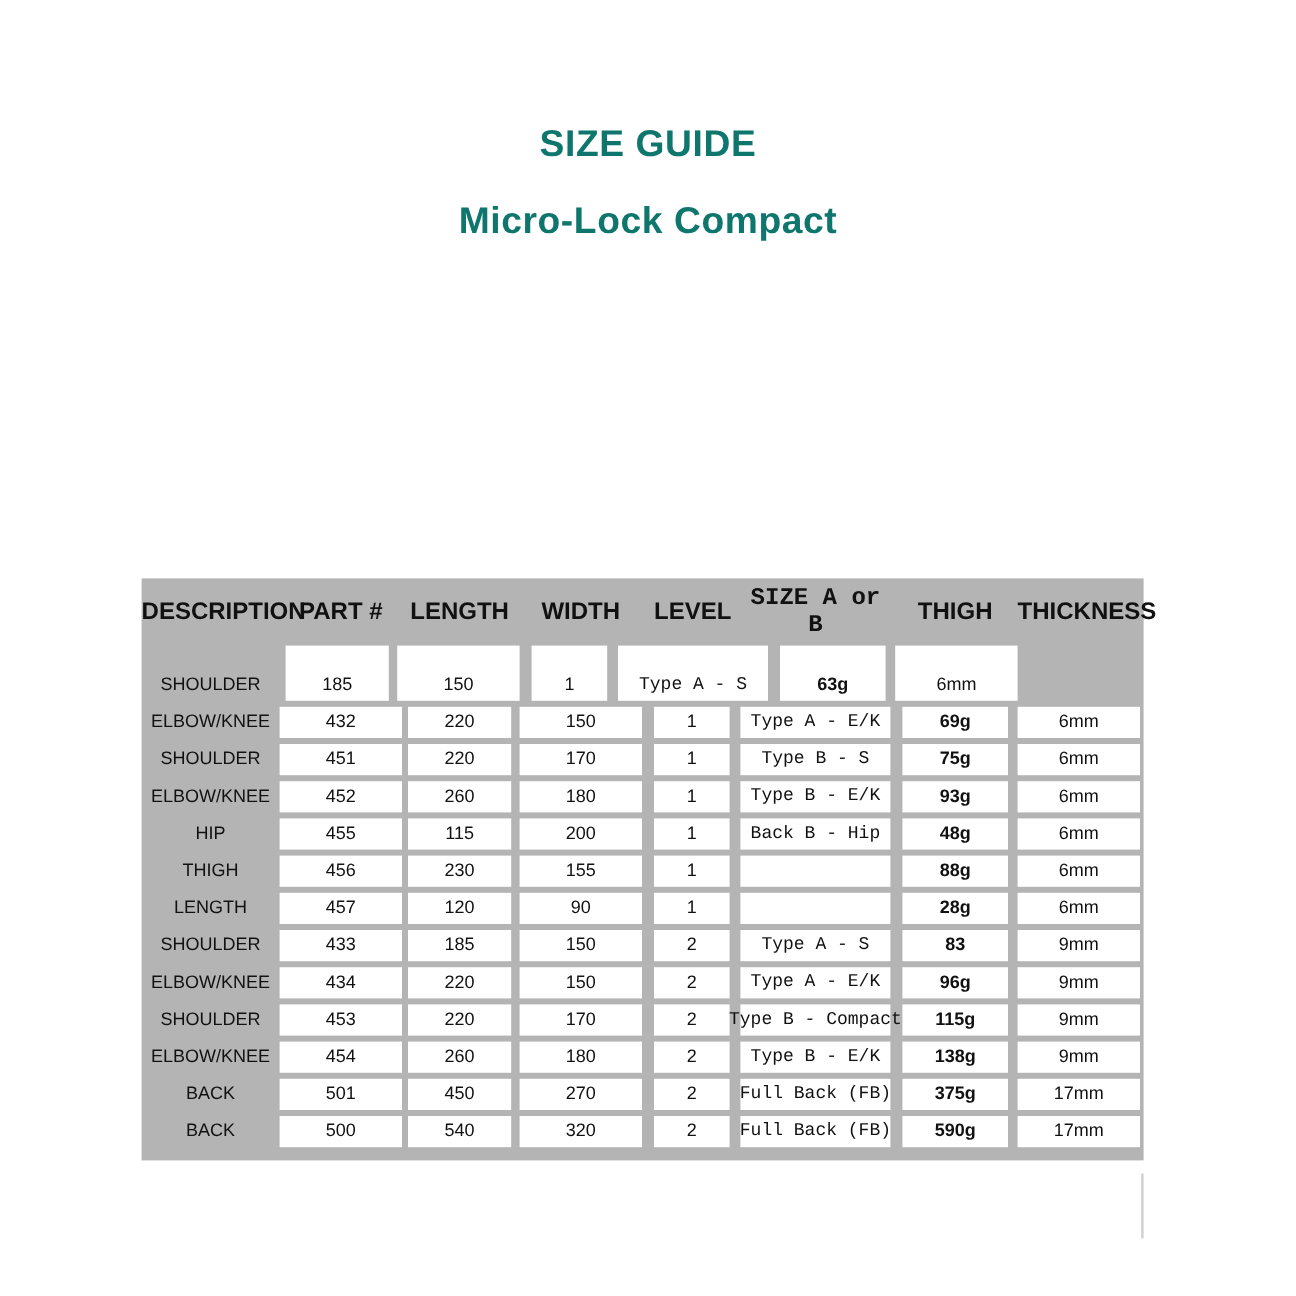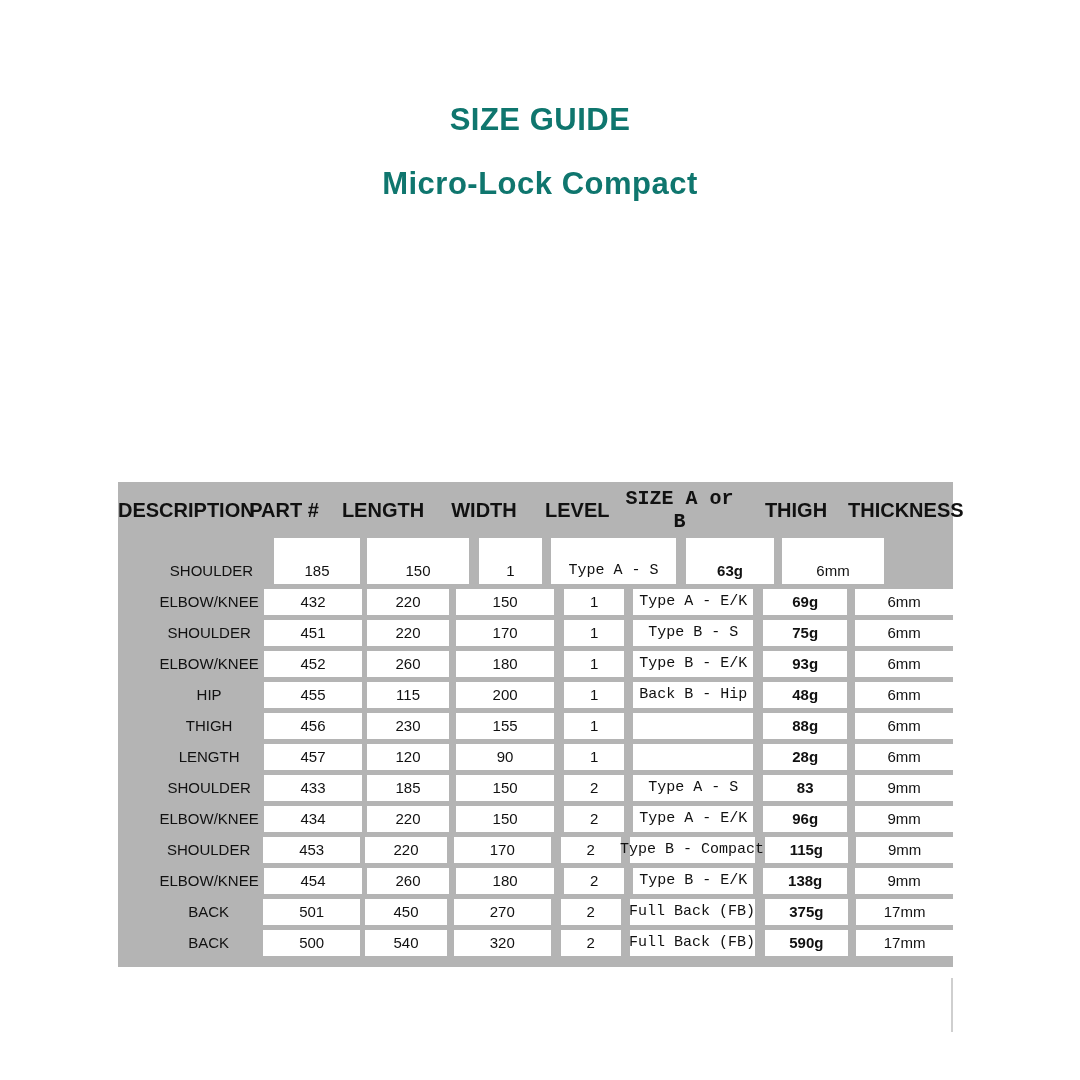--- a/index.html
+++ b/index.html
@@ -13,21 +13,21 @@
   
   .intro-block{position:absolute;top:264px;left:0;width:1080px;text-align:center;}
   .intro-line{font-size:26px;line-height:42px;color:#0b0b0b;}
   .intro2-block{position:absolute;top:390px;left:0;width:1080px;text-align:center;}
 
   
   .size-table{position:absolute;left:118px;top:482px;width:835px;height:485px;
               background:#b4b4b4;box-sizing:border-box;}
   .thead{display:flex;height:56px;align-items:center;}
   .hc{font-weight:700;font-size:20px;text-align:center;color:#111;}
-  .trow{display:flex;height:26px;margin-bottom:5px;padding-left:36px;}
+  .trow{display:flex;height:26px;margin-bottom:5px;}
   .trow.tall{height:46px;}
   .cell{background:#ffffff;display:flex;align-items:center;justify-content:center;
         box-sizing:border-box;}
   .trow.tall .cell{align-items:flex-end;}
   .cell span{display:block;font-size:15px;line-height:26px;white-space:nowrap;color:#111;}
   .cell.desc{background:transparent;}
   .cell.wt span{font-weight:700;}
 
   
   .c0{width:115px;}

